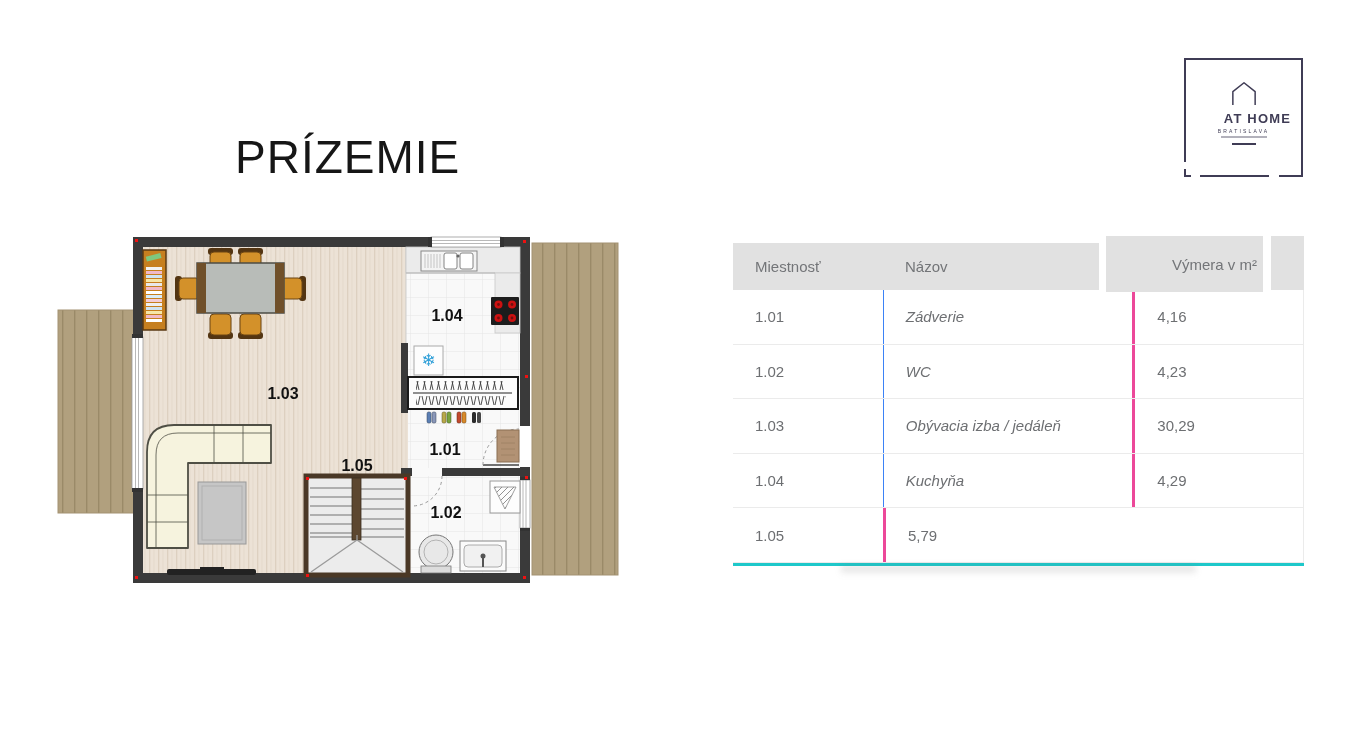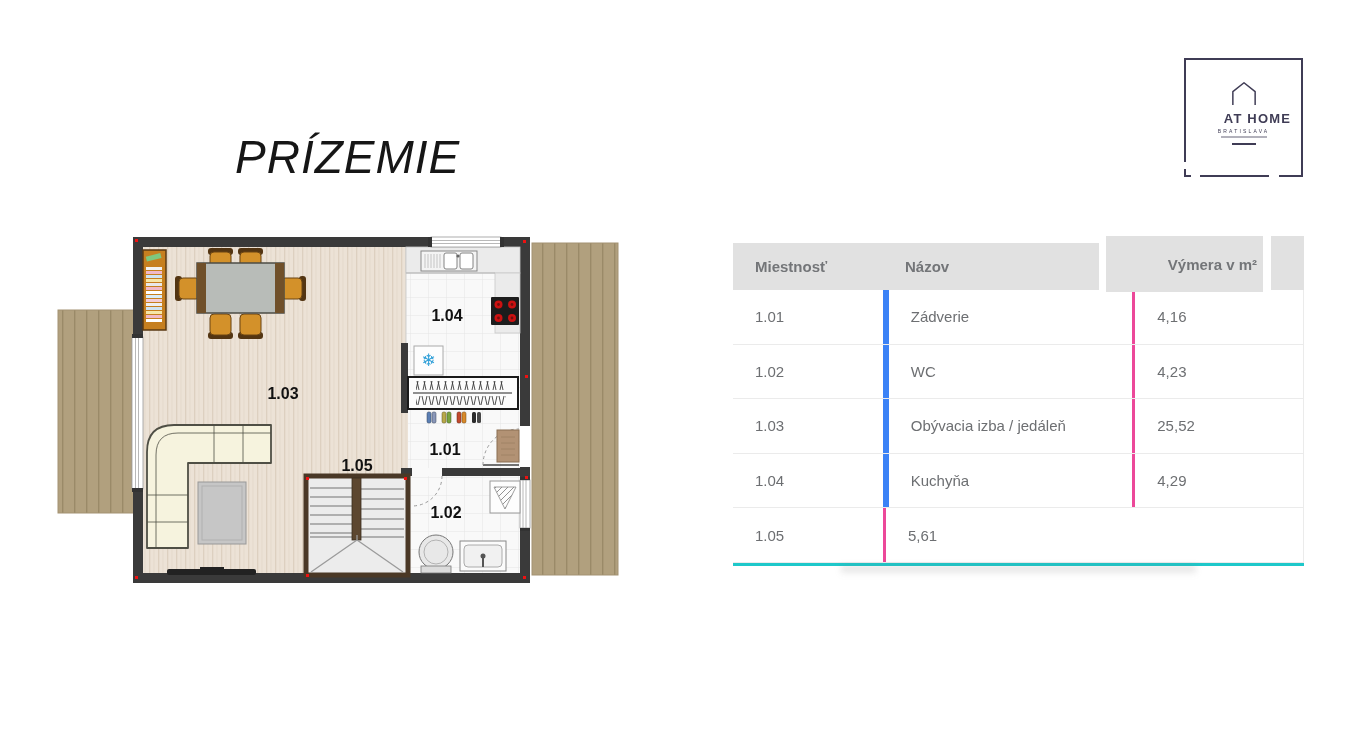--- a/index.html
+++ b/index.html
@@ -1,54 +1,54 @@
 <!DOCTYPE html>
 <html><head>
 <meta charset="utf-8">
 <style>
   html,body{margin:0;padding:0;background:#fff;}
   .canvas{position:relative;width:1350px;height:756px;background:#ffffff;overflow:hidden;
           font-family:"Liberation Sans",sans-serif;}
 
   
   .floor-title{position:absolute;left:235px;top:130px;font-size:46px;font-weight:300;
-               color:#161616;letter-spacing:1px;font-style:italic;}
+               color:#161616;letter-spacing:1px;}
 
   
   .logo{position:absolute;left:1184px;top:58px;width:115px;height:115px;
         border:2px solid #3f3c55;text-align:center;}
   .logo-gap{position:absolute;background:#fff;}
   .gap-left{left:-2px;top:102px;width:2px;height:7px;}
   .gap-b1{bottom:-2px;left:5px;width:9px;height:2px;}
   .gap-b2{bottom:-2px;left:83px;width:10px;height:2px;}
   .logo-house{margin-top:20px;width:32px;height:26px;}
   .logo-name{font-size:13px;letter-spacing:1.2px;color:#3f3c55;font-weight:600;margin-top:1px;margin-left:28px;}
   .logo-sub{font-size:5px;letter-spacing:2.2px;color:#3f3c55;margin-top:2px;}
   .logo-fineline{width:46px;height:2px;background:rgba(63,60,85,.4);margin:2px auto 0;}
   .logo-rule{width:24px;height:2px;background:#3f3c55;margin:5px auto 0;}
 
   
   .plan{position:absolute;left:50px;top:225px;width:580px;height:370px;}
   .plan text{font-family:"Liberation Sans",sans-serif;}
 
   
   .rooms-table{position:absolute;left:733px;top:236px;width:571px;font-size:15px;}
-  .thead{position:relative;height:54px;color:#737578;font-weight:bold;padding-left:12px;}
+  .thead{position:relative;height:54px;color:#737578;font-weight:normal;padding-left:12px;}
   .th-block{position:absolute;background:#e1e1e1;}
   .th1{left:0;top:7px;width:366px;height:47px;line-height:47px;}
   .th1 .c1{position:absolute;left:22px;}
   .th1 .c2{position:absolute;left:172px;}
   .th2{left:373px;top:0;width:157px;height:56px;line-height:58px;text-align:right;
        padding-right:6px;box-sizing:border-box;}
   .th3{left:538px;top:0;width:33px;height:54px;}
   .tbody{border-right:1px solid #ebebeb;color:#6d6f72;}
   .trow{display:flex;height:53.6px;border-bottom:1px solid #ebebeb;align-items:center;}
   .td{box-sizing:border-box;padding-left:22px;}
   .td.id{width:150px;}
-  .td.name{width:250px;border-left:6px solid #3b82f6;align-self:stretch;display:flex;align-items:center;}
+  .td.name{width:250px;border-left:1px solid #3b82f6;align-self:stretch;display:flex;align-items:center;font-style:italic;}
   .td.area{width:171px;border-left:3px solid #ec4899;align-self:stretch;display:flex;align-items:center;}
   .accent-bar{height:3px;background:#1ec8ca;}
   .table-shadow{height:9px;width:62%;margin:0 auto;filter:blur(3px);
                 background:linear-gradient(to bottom, rgba(110,110,110,.28), rgba(255,255,255,0));}
 </style>
 </head>
 <body>
 
 <div class="canvas">
 
@@ -295,29 +295,29 @@
         <div class="td area">4,16</div>
       </div>
       <div class="trow">
         <div class="td id">1.02</div>
         <div class="td name">WC</div>
         <div class="td area">4,23</div>
       </div>
       <div class="trow">
         <div class="td id">1.03</div>
         <div class="td name">Obývacia izba / jedáleň</div>
-        <div class="td area">25,52</div>
+        <div class="td area">30,29</div>
       </div>
       <div class="trow">
         <div class="td id">1.04</div>
         <div class="td name">Kuchyňa</div>
         <div class="td area">4,29</div>
       </div>
       <div class="trow">
         <div class="td id">1.05</div>
-        <div class="td area">5,61</div>
+        <div class="td area">5,79</div>
       </div>
     </div>
     <div class="accent-bar"></div>
     <div class="table-shadow"></div>
   </div>
 
 </div>
 
 </body></html>

